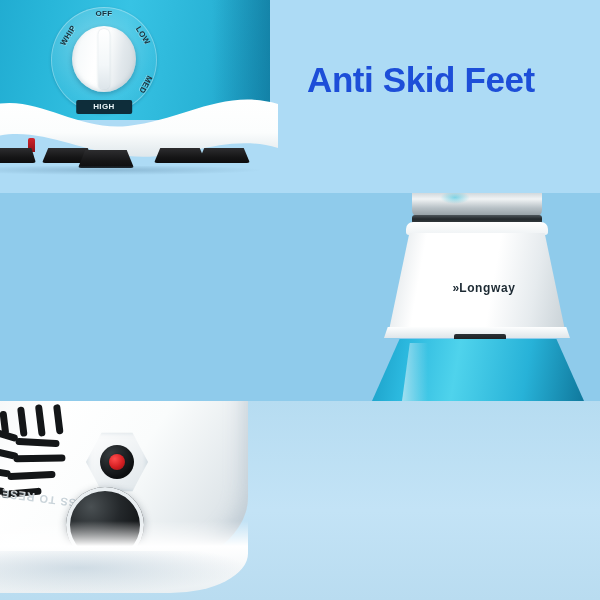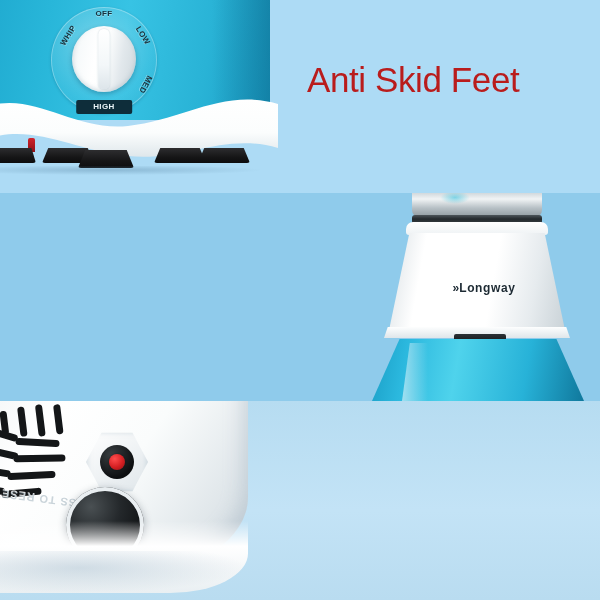--- a/index.html
+++ b/index.html
@@ -14,23 +14,23 @@
   
   .panel { position:absolute; left:0; width:600px; overflow:hidden; }
   .panel-1 { top:0;   height:193px; background:#addbf5; }
   .panel-2 { top:193px; height:257px; background:#8fcbeb; }
   .panel-3 { top:401px; height:199px;
              background:linear-gradient(180deg,#b6dcf1 0%,#c3e3f6 55%,#b9dcf0 100%); }
 
   
   .txt { position:absolute; }
   .headline {
-    color:#b91c1c;
+    color:#1d4ed8;
     font-size:35px;
-    font-weight:normal;
+    font-weight:bold;
     letter-spacing:-0.4px;
     line-height:1.05;
     white-space:nowrap;
   }
   .subline {
     color:#333333;
     font-size:22px;
     font-weight:normal;
     letter-spacing:-0.1px;
     line-height:1.15;

